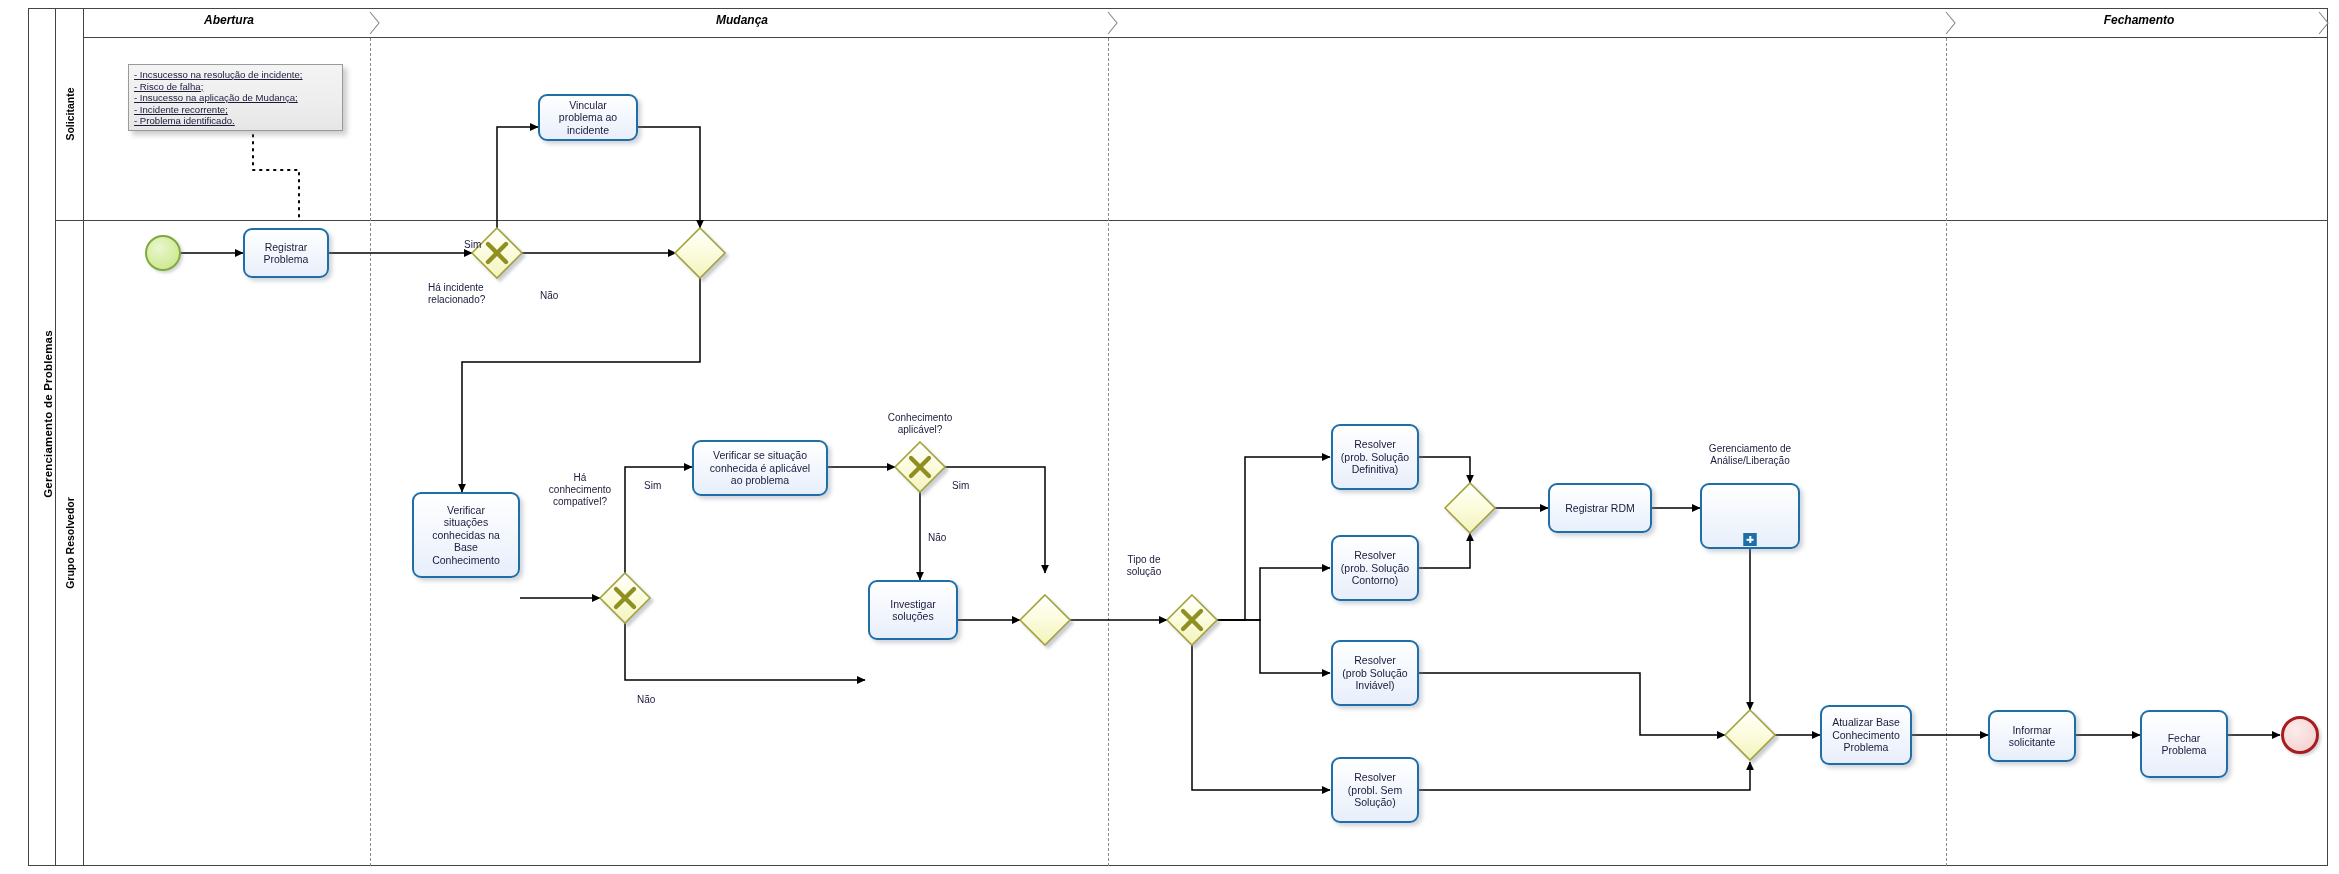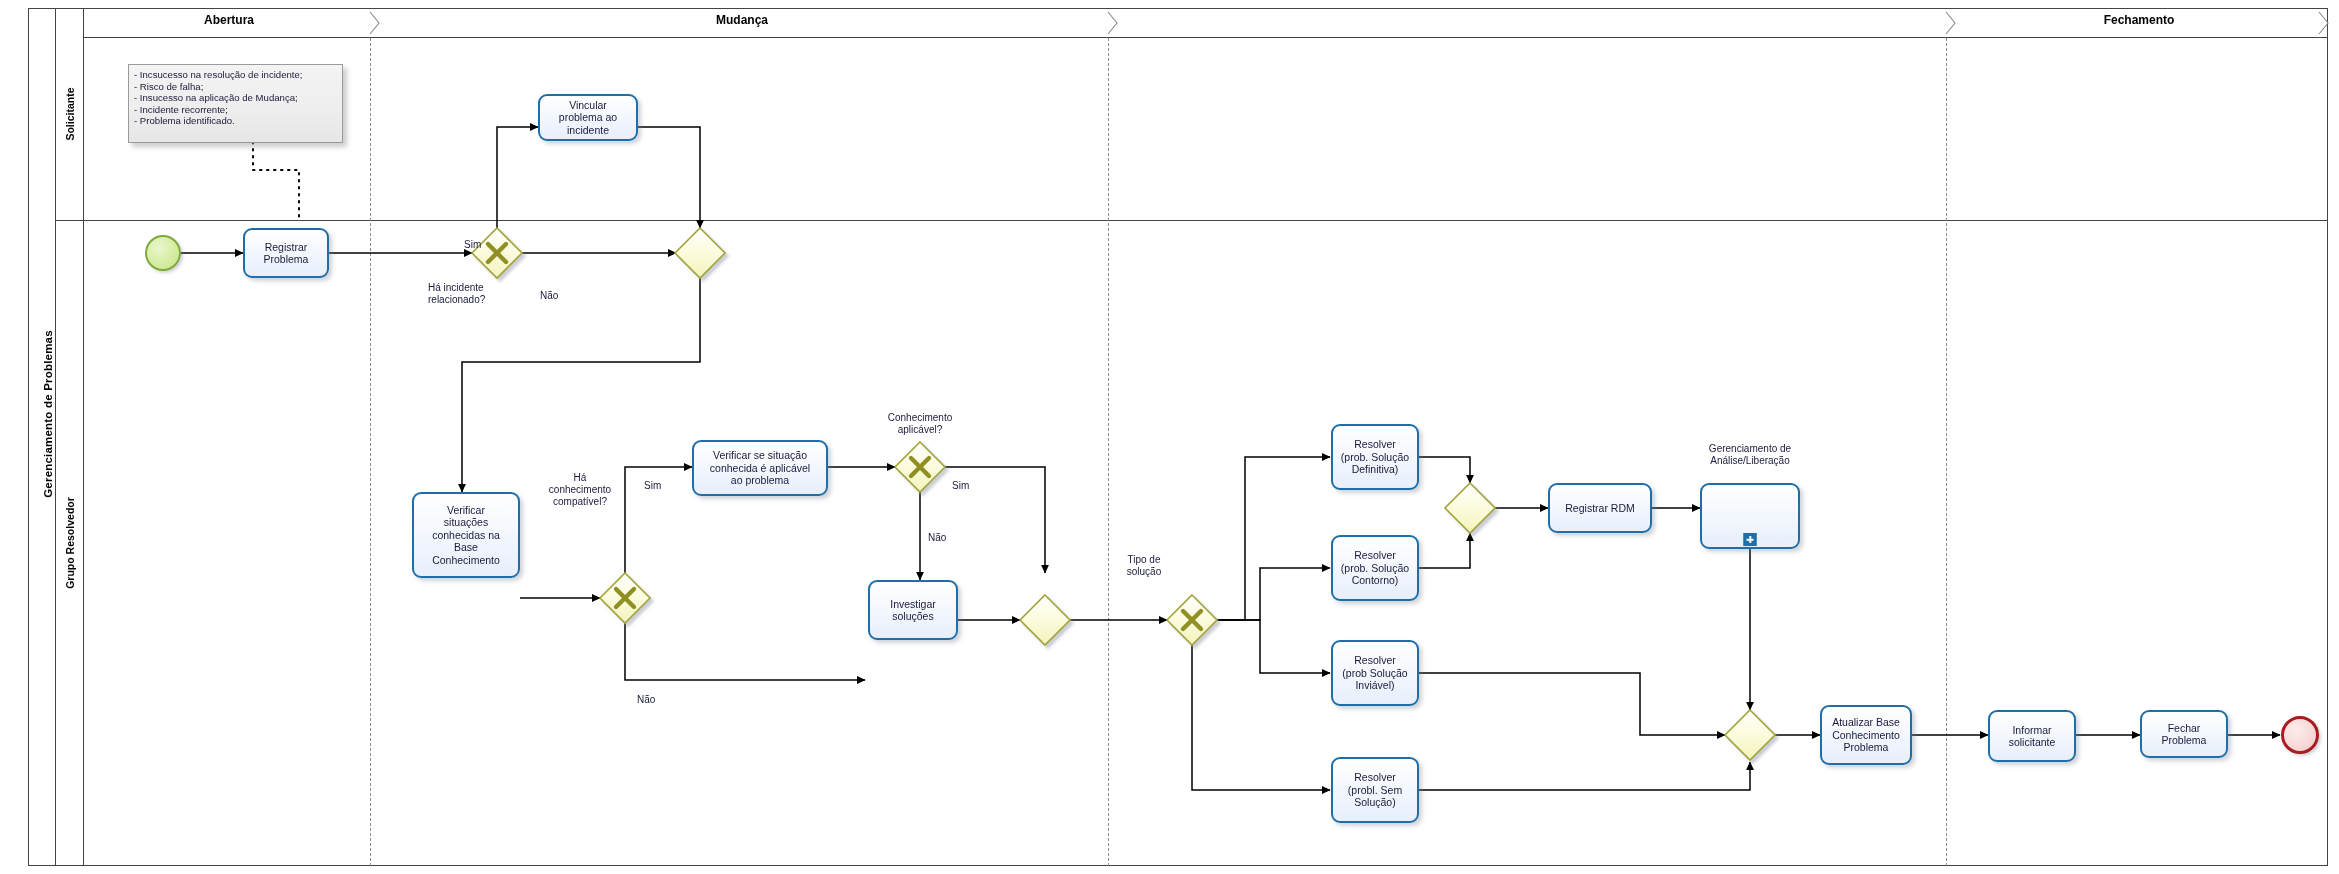--- a/index.html
+++ b/index.html
@@ -77,20 +77,21 @@
     box-sizing: border-box;
   }
   .phase-title {
     position: absolute;
     top: 13px;
     font-size: 12px;
     font-weight: bold;
     color: #000;
     text-align: center;
     white-space: nowrap;
+    font-style: italic;
   }
   .phase-dash {
     position: absolute;
     top: 38px;
     width: 0;
     height: 828px;
     border-left: 1.6px dashed #8a8a8a;
   }
   
   .task {
@@ -172,24 +173,25 @@
     color: #1a1a3c;
     white-space: pre-line;
     margin-top: 34px;
   }
   .annotation {
     position: absolute;
     box-sizing: border-box;
     border: 1px solid #9a9a9a;
     background: linear-gradient(to bottom,#f4f4f4 0%, #eeeeee 55%, #e6e6e6 100%);
     box-shadow: 4px 4px 5px rgba(140,145,150,.45);
-    padding: 4px 5px 15px 5px;
+    padding: 4px 5px 3px 5px;
     font-size: 9.6px;
     line-height: 11.6px;
     color: #1a1a3c;
+    text-decoration: underline;
   }
   .annotation div { white-space: nowrap; }
   svg.edges {
     position: absolute;
     left: 0; top: 0;
     width: 2339px; height: 874px;
     pointer-events: none;
   }
 </style>
 </head>
@@ -367,21 +369,21 @@
 
   <div class="task" style="left:1820px;top:705px;width:92px;height:60px;">
     <span style="white-space: pre-line;">Atualizar Base
 Conhecimento
 Problema</span>
   </div>
   <div class="task" style="left:1988px;top:710px;width:88px;height:52px;">
     <span style="white-space: pre-line;">Informar
 solicitante</span>
   </div>
-  <div class="task" style="left:2140px;top:710px;width:88px;height:48px;">
+  <div class="task" style="left:2140px;top:710px;width:88px;height:68px;">
     <span style="white-space: pre-line;">Fechar
 Problema</span>
   </div>
 
   <svg class="edges">
     <defs>
       <linearGradient id="gwgrad" x1="0" y1="0" x2="0" y2="1">
         <stop offset="0%" stop-color="#ffffff"></stop>
         <stop offset="45%" stop-color="#fcfce0"></stop>
         <stop offset="100%" stop-color="#f3f3bc"></stop>

